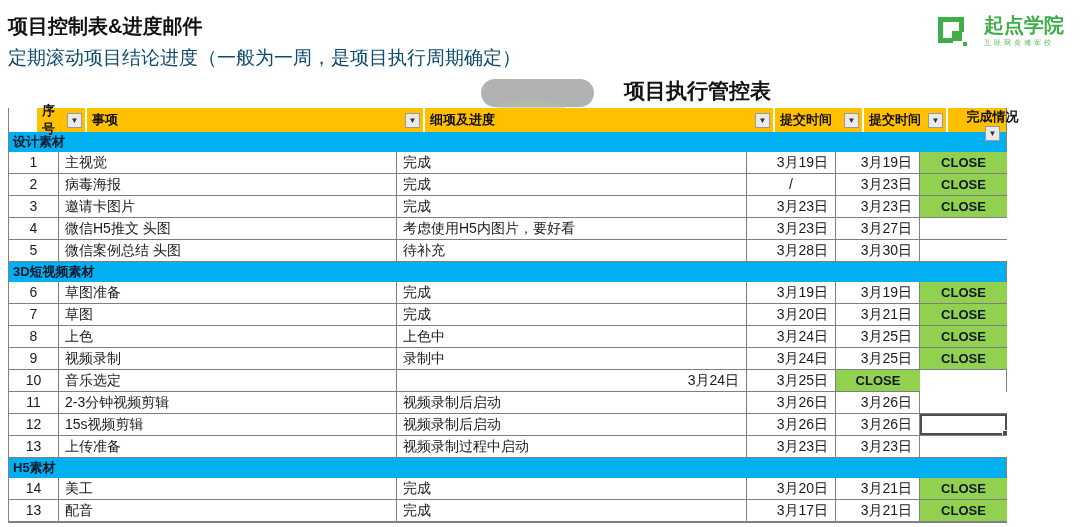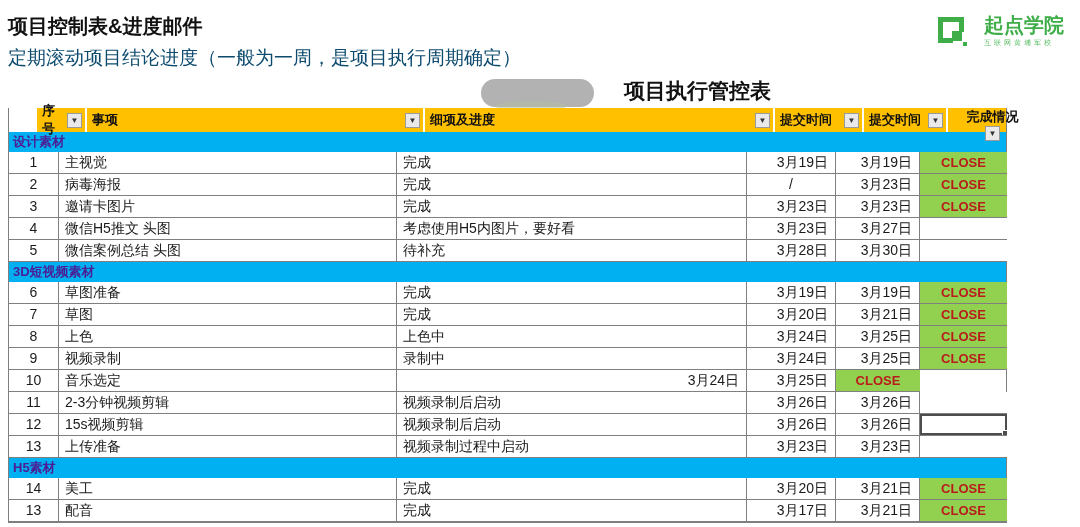--- a/index.html
+++ b/index.html
@@ -29,33 +29,33 @@
   .table { position:absolute; left:8px; top:108px; width:999px; border:1px solid #7f7f7f; border-top:none; background:#fff; }
   .grid-row { display:grid; grid-template-columns:50px 338px 350px 89px 84px 87px; }
 
   .hrow { background:#ffc000;margin-left:28px; }
   .hcell { position:relative; height:24px; display:flex; align-items:center; justify-content:space-between;
            padding:0 3px 0 5px; font-size:13px; font-weight:bold; color:#111; border-right:2px solid #fff; }
   .hcell:last-child { border-right:none;flex-direction:column; }
   .filter-btn { width:15px; height:15px; background:#e9e9e9; border:1px solid #9a9a9a; font-size:8px; line-height:13px;
                 color:#333; text-align:center; flex:0 0 auto; cursor:default; }
 
-  .section-row { height:20px; background:#00b0f0; font-size:13px; font-weight:bold; color:#4c1d95;
+  .section-row { height:20px; background:#00b0f0; font-size:13px; font-weight:bold; color:#0f172a;
                  padding-left:4px; line-height:20px; }
 
   .cell { height:22px; line-height:21px; font-size:14px; border-right:1px solid #7f7f7f;
           border-bottom:1px solid #7f7f7f; overflow:hidden; white-space:nowrap; background:#fff; }
   .item-row .cell:last-child { border-right:none; }
   .c-no     { text-align:center; }
   .c-item   { padding-left:6px; }
   .c-detail { padding-left:6px; }
   .c-date   { text-align:right; padding-right:7px; }
   .c-date.center { text-align:center; padding-right:0; }
   .c-status { text-align:center; font-size:13px; }
-  .c-status.close { background:#92d050; font-weight:bold; color:#b91c1c;text-align:center; }
+  .c-status.close { background:#92d050; font-weight:bold; color:#0f172a;text-align:center; }
   .c-status.selected { position:relative; box-shadow:inset 0 0 0 2px #4d4d4d; }
   .c-status.selected::after { content:""; position:absolute; right:-2px; bottom:-2px; width:5px; height:5px;
                               background:#4d4d4d; border:1px solid #fff; }
 </style>
 </head>
 <body>
 
 <div class="stage">
 
   <div class="doc-title">项目控制表&amp;进度邮件</div>

